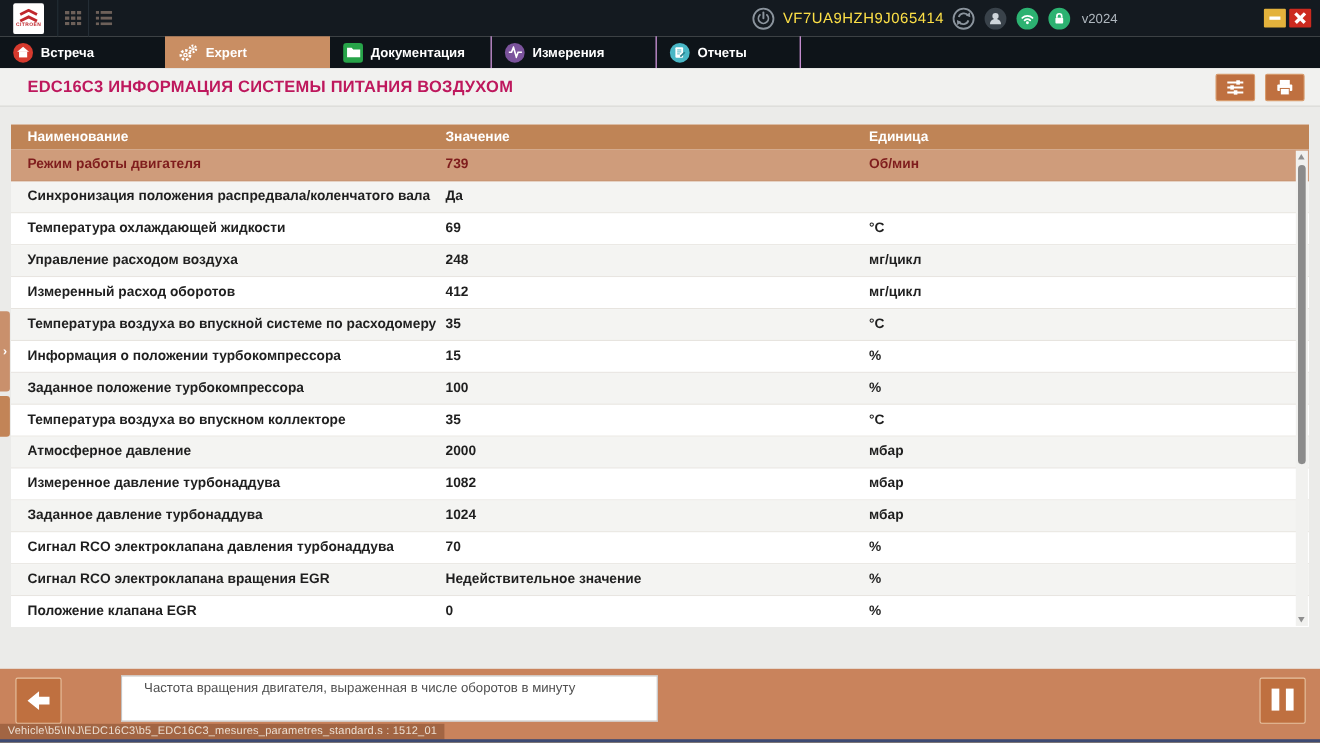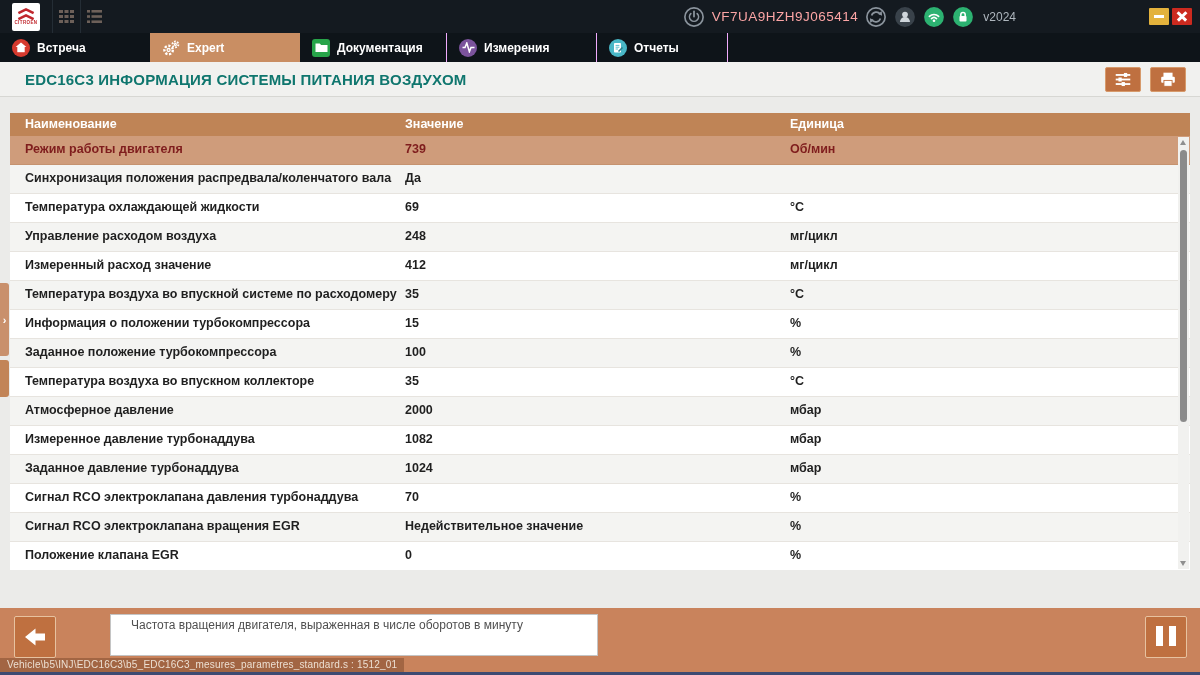--- a/index.html
+++ b/index.html
@@ -11,21 +11,21 @@
   .topbar{position:absolute;top:0;left:0;right:0;height:33px;background:var(--topbar,#141a20);
           display:flex;align-items:center;}
   .logo-cell{width:52px;height:33px;display:flex;align-items:center;justify-content:center;}
   .logo-box{width:28px;height:28px;background:#fff;border-radius:2px;display:flex;flex-direction:column;
             align-items:center;justify-content:center;gap:0;}
   .logo-box .brand{font-size:4.5px;font-weight:bold;color:#c0272d;letter-spacing:.4px;line-height:4px;}
   .top-icon-cell{width:27px;height:33px;display:flex;align-items:center;justify-content:center;
                  border-left:1px solid #242d35;}
   .top-icon-cell:last-of-type{border-right:1px solid #242d35;}
   .topbar-right{margin-left:auto;display:flex;align-items:center;gap:7px;padding-right:8px;}
-  .vin{color:#fca5a5;font-size:13.5px;letter-spacing:.5px;}
+  .vin{color:#fde047;font-size:13.5px;letter-spacing:.5px;}
   .version{color:#aeb6bd;font-size:12px;margin-left:2px;}
   .win-group{display:flex;gap:3px;margin-left:126px;}
   .win-btn{width:20px;height:17px;display:flex;align-items:center;justify-content:center;border-radius:1px;position:relative;}
   .win-btn.min{background:var(--minimize-yellow,#e3b23c);}
   .win-btn.min i{display:block;width:10px;height:3px;background:#fff;}
   .win-btn.close{background:var(--close-red,#cc2a1f);}
   .win-btn.close i,.win-btn.close i::after{content:"";position:absolute;left:4px;top:7px;width:12px;height:2.6px;background:#fff;transform:rotate(45deg);}
   .win-btn.close i::after{left:0;top:0;transform:rotate(-90deg);}
 
   
@@ -33,21 +33,21 @@
   .tab{display:flex;align-items:center;gap:7px;padding-left:12px;box-sizing:border-box;
        color:#fff;font-size:12px;font-weight:bold;height:29px;cursor:default;}
   .tab.active{background:var(--tab-active,#c98e63);}
   .tab.sep{border-right:1px solid #f0abfc;}
   .tab-ic{width:18px;height:18px;border-radius:50%;display:flex;align-items:center;justify-content:center;flex:none;}
   .tab-ic.square{border-radius:3px;}
 
   
   .titlebar{position:absolute;top:62px;left:0;right:0;height:34px;background:#f1f1ef;
             border-bottom:1px solid #d7d7d3;display:flex;align-items:center;}
-  .page-title{margin:0 0 0 25px;font-size:15px;color:#0f766e;font-weight:bold;letter-spacing:.2px;}
+  .page-title{margin:0 0 0 25px;font-size:15px;color:#be185d;font-weight:bold;letter-spacing:.2px;}
   .title-actions{margin-left:auto;margin-right:14px;display:flex;gap:9px;}
   .tbtn{width:36px;height:25px;background:var(--button,#bf7040);border:1px solid #d79a6b;border-radius:2px;
         display:flex;align-items:center;justify-content:center;padding:0;cursor:pointer;}
 
   
   .ptable{position:absolute;left:10px;top:113px;width:1180px;height:457px;background:#fff;overflow:hidden;}
   .thead{height:23px;background:var(--table-header,#bf8456);position:relative;}
   .thead span{position:absolute;line-height:23px;color:#fff;font-size:12.5px;font-weight:bold;}
   .c-name{left:15px;}  .c-value{left:395px;}  .c-unit{left:780px;}
   .row{position:relative;height:29px;border-bottom:1px solid #e7e4df;box-sizing:border-box;background:#fff;}
@@ -262,21 +262,21 @@
       <span class="c-name">Температура охлаждающей жидкости</span>
       <span class="c-value">69</span>
       <span class="c-unit">°C</span>
     </div>
         <div class="row alt">
       <span class="c-name">Управление расходом воздуха</span>
       <span class="c-value">248</span>
       <span class="c-unit">мг/цикл</span>
     </div>
         <div class="row">
-      <span class="c-name">Измеренный расход значение</span>
+      <span class="c-name">Измеренный расход оборотов</span>
       <span class="c-value">412</span>
       <span class="c-unit">мг/цикл</span>
     </div>
         <div class="row alt">
       <span class="c-name">Температура воздуха во впускной системе по расходомеру</span>
       <span class="c-value">35</span>
       <span class="c-unit">°C</span>
     </div>
         <div class="row">
       <span class="c-name">Информация о положении турбокомпрессора</span>

